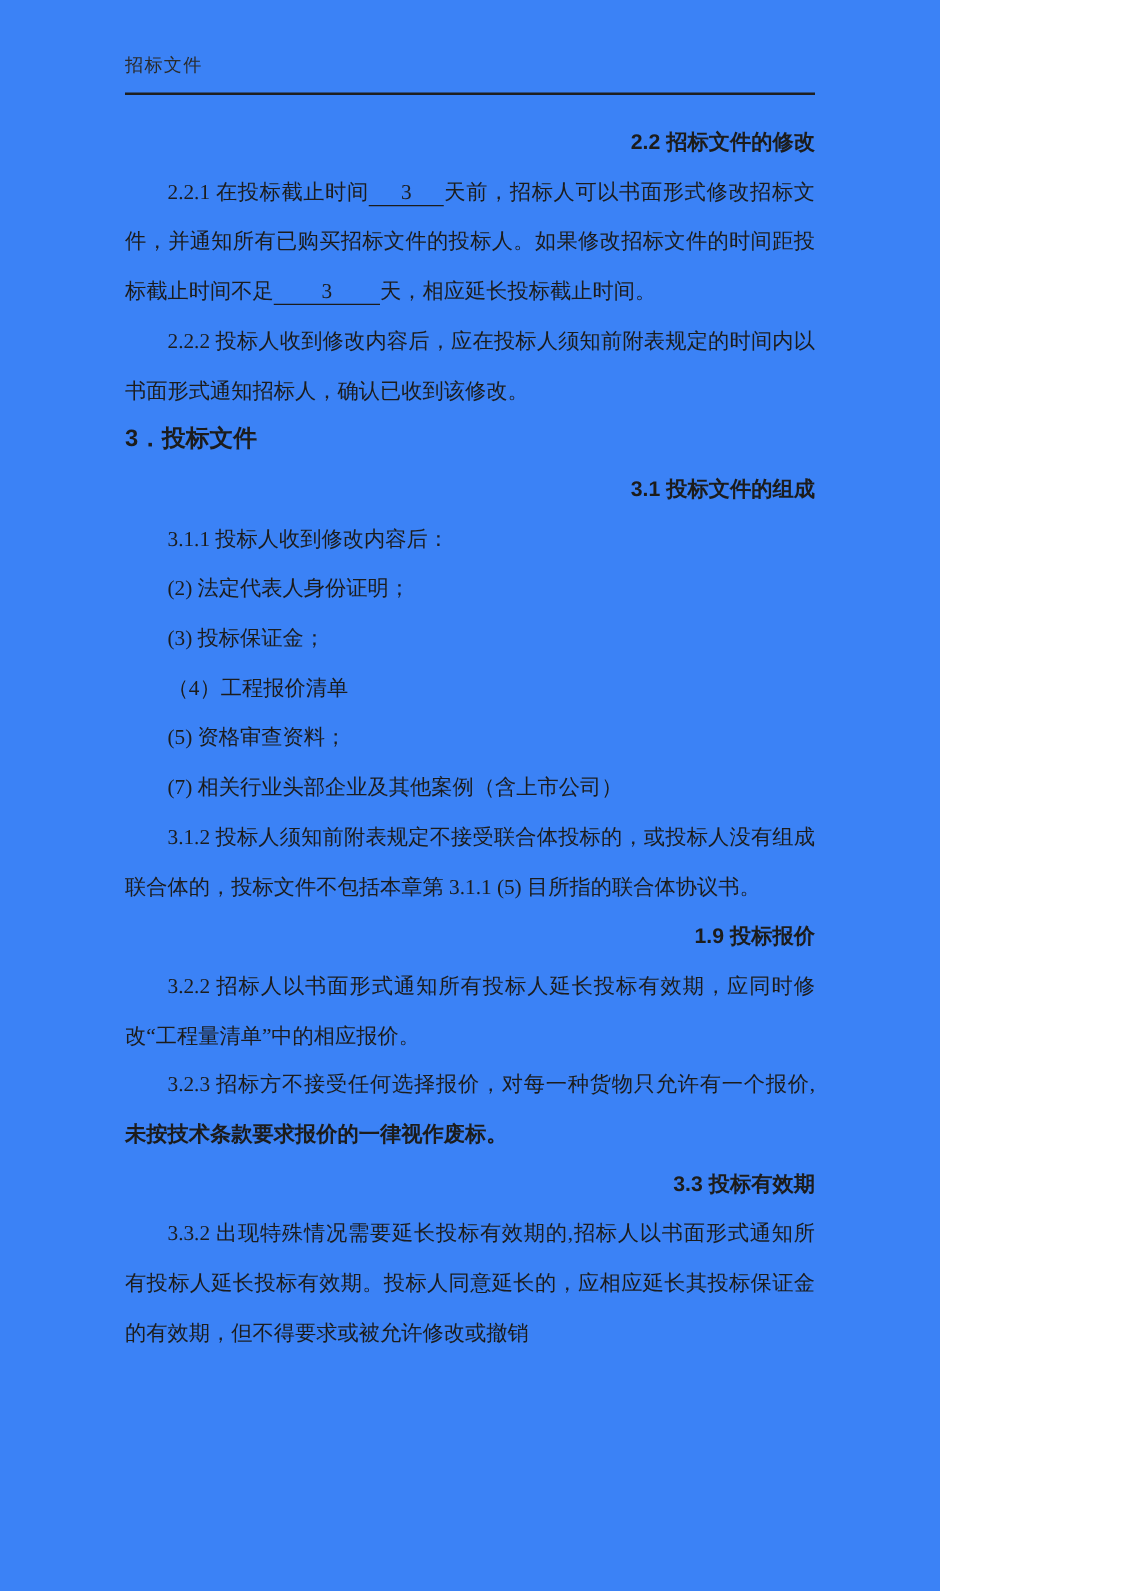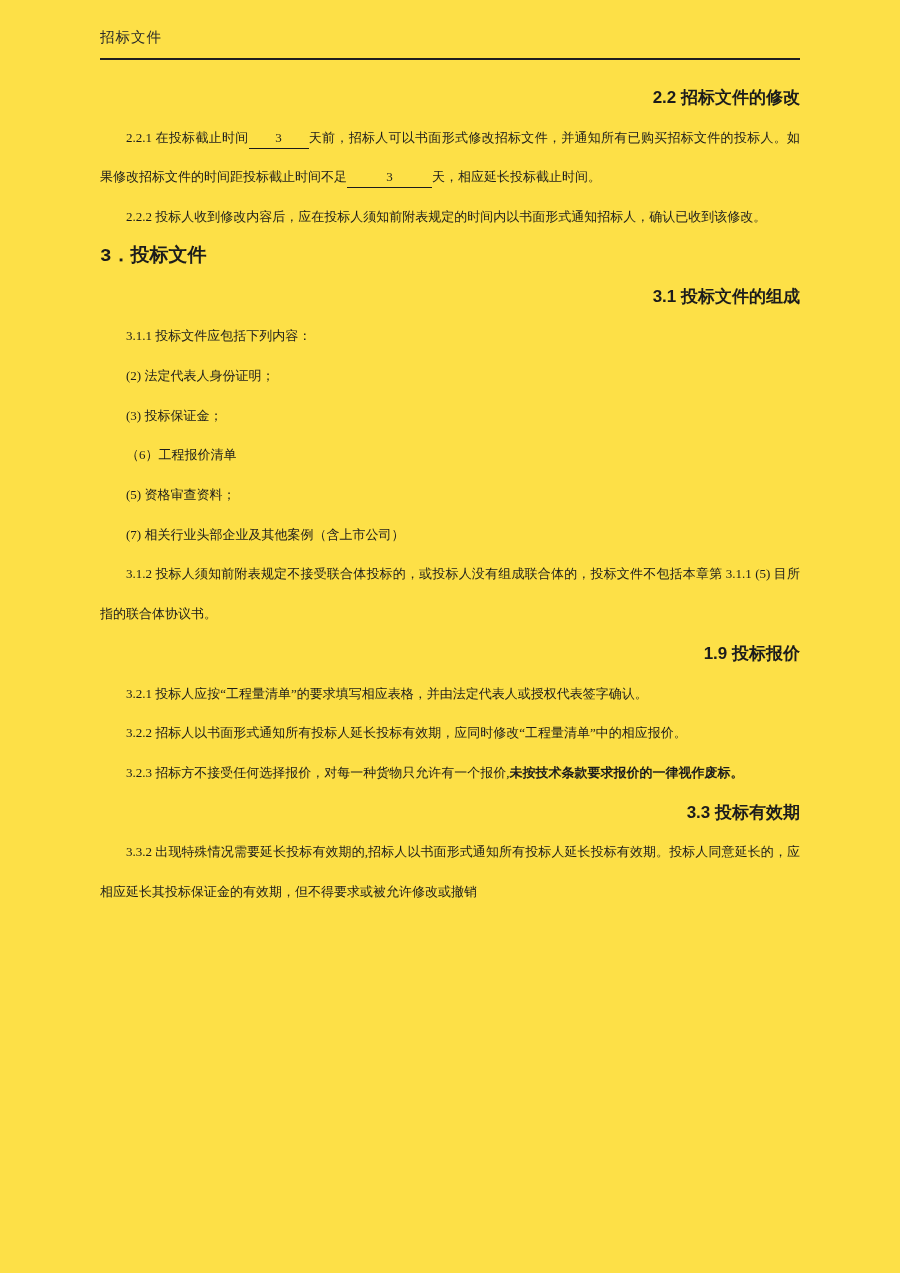--- a/index.html
+++ b/index.html
@@ -5,54 +5,54 @@
   * { margin: 0; padding: 0; box-sizing: border-box; }
   html, body {
     width: 900px;
     height: 1273px;
     background: #ffffff;
     overflow: hidden;
     font-family: "Liberation Serif", "DejaVu Serif", serif;
     color: #1c1c1c;
   }
   .page {
-    width: 900px;
+    width: 752px;
     height: 1273px;
-    padding: 0 100px;
-    background: #fde047;
+    padding: 16px 100px;
+    background: #3b82f6;
   }
   
   .doc-header { padding-top: 26px; }
   .doc-header-title {
     font-size: 14.5px;
     line-height: 22px;
     letter-spacing: 1px;
     color: #2a2a2a;
   }
   .doc-header-rule {
     margin-top: 10px;
     height: 2px;
     background: #1f1f1f;
   }
   
   .doc-body { padding-top: 18px; text-align: justify; }
   .doc-body > * { line-height: 39.7px; }
   .para, .item {
-    font-size: 13px;
+    font-size: 17px;
     text-indent: 2em;
     word-break: break-all;
   }
   .h-num {
     font-family: "Liberation Sans", "DejaVu Sans", sans-serif;
     font-weight: bold;
     font-size: 17px;
     text-align: right;
   }
   .h-chapter {
-    font-family: Liberation Mono, monospace;
+    font-family: Liberation Sans, sans-serif;
     font-weight: bold;
     font-size: 19px;
     text-align: left;
   }
   .bold-seg {
     font-family: "Liberation Sans", "DejaVu Sans", sans-serif;
     font-weight: bold;
   }
   .blank {
     display: inline-block;
@@ -79,33 +79,32 @@
     <div class="h-num">2.2 招标文件的修改</div>
 
     <p class="para"><span>2.2.1 在投标截止时间</span><span class="blank blank-a">3</span><span>天前，招标人可以书面形式修改招标文件，并通知所有已购买招标文件的投标人。如果修改招标文件的时间距投标截止时间不足</span><span class="blank blank-b">3</span><span>天，相应延长投标截止时间。</span></p>
 
     <p class="para">2.2.2 投标人收到修改内容后，应在投标人须知前附表规定的时间内以书面形式通知招标人，确认已收到该修改。</p>
 
     <div class="h-chapter">3．投标文件</div>
 
     <div class="h-num">3.1 投标文件的组成</div>
 
-    <p class="para">3.1.1 投标文件应包括下列内容：</p>
+    <p class="para">3.1.1 投标人收到修改内容后：</p>
 
     <p class="item">(2) 法定代表人身份证明；</p>
     <p class="item">(3) 投标保证金；</p>
-    <p class="item">（6）工程报价清单</p>
+    <p class="item">（4）工程报价清单</p>
     <p class="item">(5) 资格审查资料；</p>
     <p class="item">(7) 相关行业头部企业及其他案例（含上市公司）</p>
 
     <p class="para">3.1.2 投标人须知前附表规定不接受联合体投标的，或投标人没有组成联合体的，投标文件不包括本章第 3.1.1 (5) 目所指的联合体协议书。</p>
 
     <div class="h-num">1.9 投标报价</div>
 
-    <p class="para">3.2.1 投标人应按“工程量清单”的要求填写相应表格，并由法定代表人或授权代表签字确认。</p>
 
     <p class="para">3.2.2 招标人以书面形式通知所有投标人延长投标有效期，应同时修改“工程量清单”中的相应报价。</p>
 
     <p class="para"><span>3.2.3 招标方不接受任何选择报价，对每一种货物只允许有一个报价,</span><span class="bold-seg">未按技术条款要求报价的一律视作废标。</span></p>
 
     <div class="h-num">3.3 投标有效期</div>
 
 
     <p class="para">3.3.2 出现特殊情况需要延长投标有效期的,招标人以书面形式通知所有投标人延长投标有效期。投标人同意延长的，应相应延长其投标保证金的有效期，但不得要求或被允许修改或撤销</p>
 

